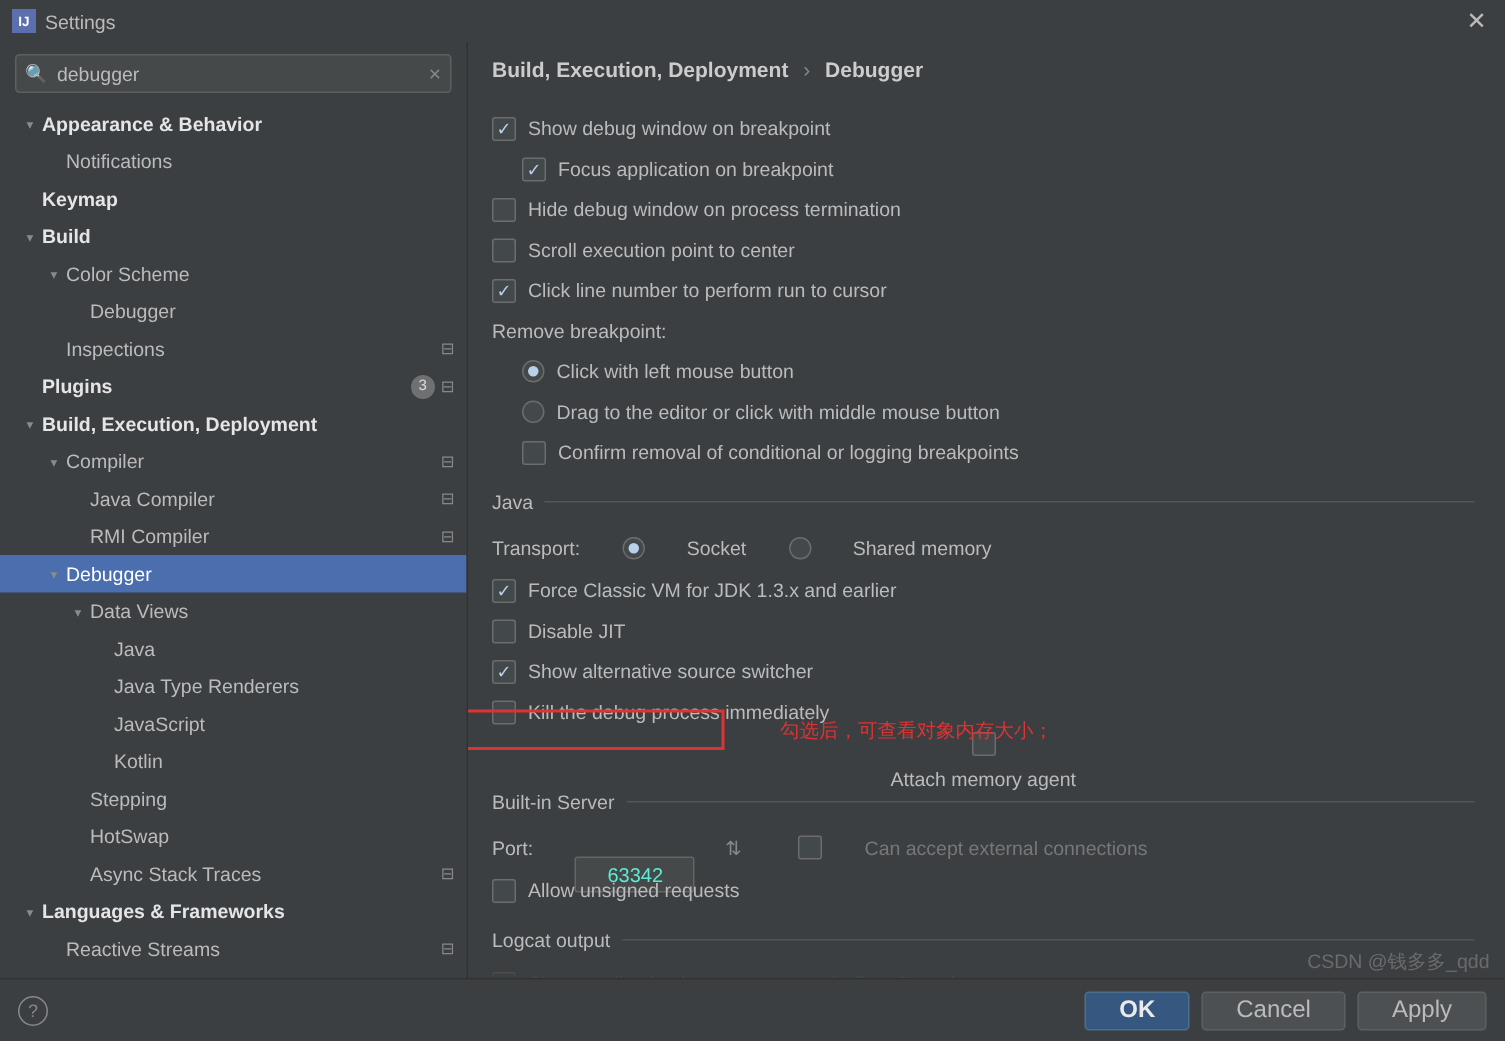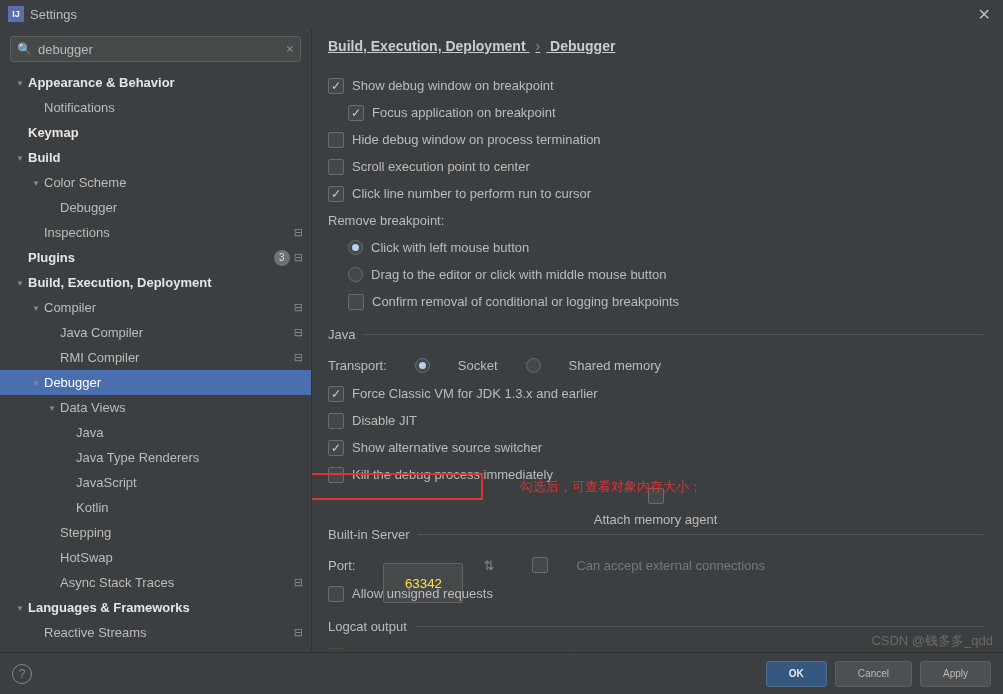--- a/index.html
+++ b/index.html
@@ -17,39 +17,39 @@
 .search .clear { color:#888; cursor:pointer; font-size:14px;}
 .tree { flex:1; overflow-y: auto; padding-bottom: 6px; }
 .tree-item { display: flex; align-items: center; height: 25px; padding-right: 8px; cursor: pointer; color:#bbb;}
 .tree-item.selected { background: #4b6eaf; color: #fff; }
 .tree-item .arrow { width: 12px; text-align:center; font-size:9px; color:#8a8a8a; margin-right:2px;}
 .tree-item .label { flex:1; }
 .tree-item .badge { background:#6e7072; color:#ddd; border-radius:8px; min-width:16px; height:16px; font-size:10px; display:flex; align-items:center; justify-content:center; margin-left:4px; padding:0 4px;}
 .tree-item .modmark { color:#888; font-size:11px; margin-left:4px;}
 .bold { font-weight: bold; color:#e5e5e5; }
 .content { flex:1; padding: 10px 0 0 16px; overflow-y: auto; position:relative; height:624px;}
-.breadcrumb { color:#ccc; font-weight:bold; margin-bottom: 18px; font-size:14px;text-decoration:underline;}
+.breadcrumb { color:#ccc; font-weight:bold; margin-bottom: 18px; font-size:14px;}
 .breadcrumb .sep { color:#888; margin: 0 6px; font-weight:normal;}
 .check-row { display:flex; align-items:center; height: 27px; gap: 8px;}
 .checkbox { width:16px; height:16px; border:1px solid #6c6c6c; border-radius:2px; background:#43494a; display:flex; align-items:center; justify-content:center; cursor:pointer; flex-shrink:0;}
 .checkbox.checked::after { content:"✓"; color:#b8d0e8; font-size:12px; line-height:1;}
 .radio { width:15px; height:15px; border:1px solid #6c6c6c; border-radius:50%; background:#43494a; display:flex; align-items:center; justify-content:center; cursor:pointer; flex-shrink:0;}
 .radio.checked::after { content:""; width:7px; height:7px; background:#b8d0e8; border-radius:50%;}
 .section-label { display:flex; align-items:center; gap:8px; margin: 12px 0 8px 0; color:#bbb;}
 .section-label .line { flex:1; height:1px; background:#555;}
 .indent { padding-left: 20px; }
 .plain-label { color:#bbb; height:27px; display:flex; align-items:center;}
 .field-row { display:flex; align-items:center; gap:28px; height: 30px;}
-.num-input { width:80px; height:40px; background:#45494a; border:1px solid #646464; color:#fde047; padding:0 6px; border-radius:2px; text-align:center;margin-top:36px;}
+.num-input { width:80px; height:24px; background:#45494a; border:1px solid #646464; color:#5eead4; padding:0 6px; border-radius:2px; text-align:center;margin-top:36px;}
 .red-box { position:absolute; border:2px solid #dd3333; pointer-events:none;}
 .annotation { color:#dd3333; position:absolute; font-size:13px;}
 .footer { height:42px; border-top:1px solid #323232; display:flex; align-items:center; padding:0 12px; background:#3c3f41;}
 .footer .help { width:20px; height:20px; border:1px solid #888; border-radius:50%; display:flex; align-items:center; justify-content:center; color:#888; font-size:12px; cursor:pointer;}
 .footer .spacer { flex:1;}
-.btn { height:26px; padding:0 22px; border:1px solid #5e6060; background:#4c5052; color:#bbb; border-radius:3px; margin-left:8px; cursor:pointer; font-size:10px;text-align:right;}
+.btn { height:26px; padding:0 22px; border:1px solid #5e6060; background:#4c5052; color:#bbb; border-radius:3px; margin-left:8px; cursor:pointer; font-size:16px;text-align:right;}
 .btn.primary { background:#365880; border-color:#4c708c; color:#eaeaea; font-weight:bold;}
 .disabled { color:#777;}
 .watermark { position:absolute; right:10px; bottom:44px; color:#888; font-size:13px; opacity:0.6;}
 .content-inner { padding-right: 20px; padding-bottom: 20px; }
 .fade-bottom { position:absolute; bottom:0; left:0; right:0; height:12px; background:linear-gradient(transparent, #3c3f41);}
 </style>
 </head>
 <body>
 
 <div class="titlebar">

